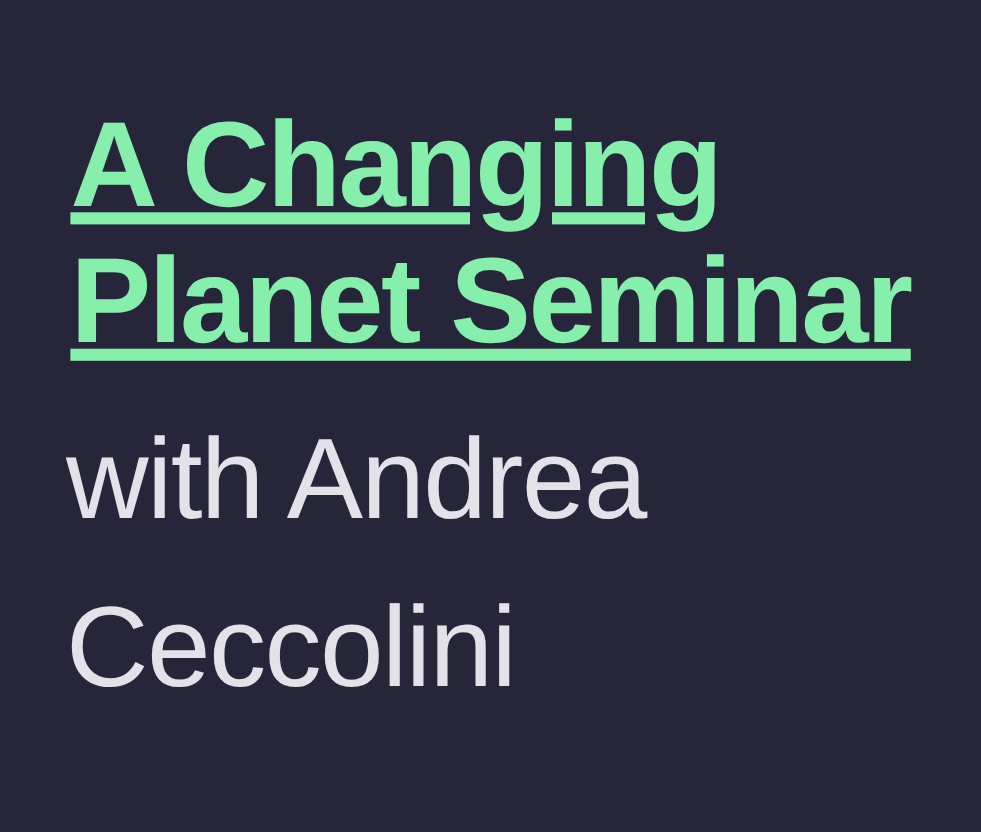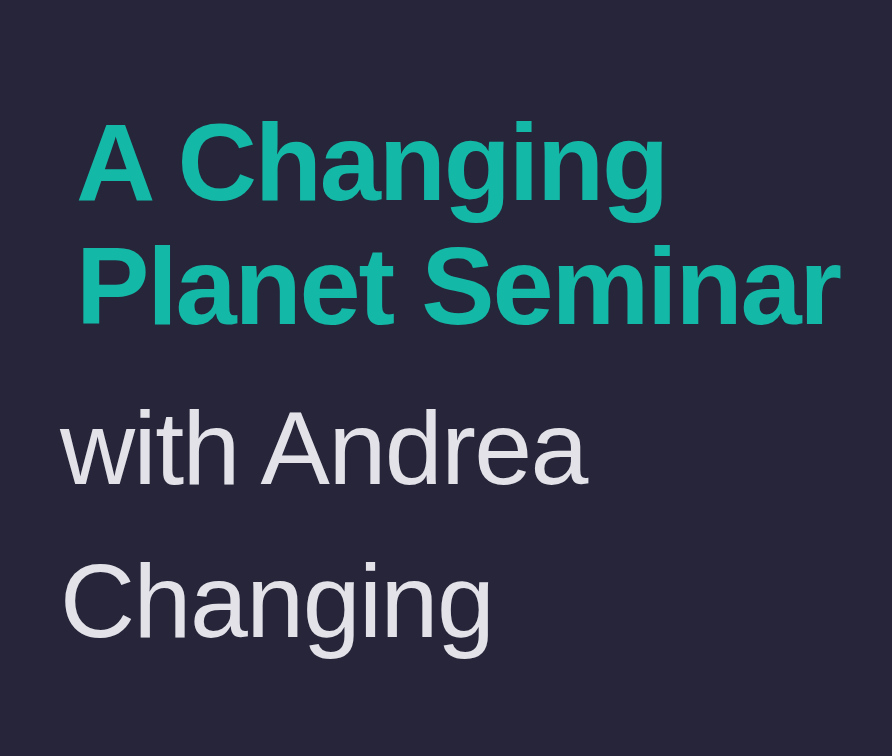--- a/index.html
+++ b/index.html
@@ -26,30 +26,31 @@
   }
 
   .content-block {
     position: absolute;
     left: 60px;
     top: 84px;
     width: 800px;
   }
 
   .seminar-title {
-    margin: 16px;
+    margin: 4px;
     padding: 0;
     font-family: "Liberation Sans", sans-serif;
     font-size: 110px;
     font-weight: 700;
     line-height: 124px;
     letter-spacing: -2.2px;
-    color: #14b8a6;
+    color: #86efac;
     white-space: normal;
     max-width: 780px;
+    text-decoration: underline;
   }
 
   .seminar-subtitle {
     margin: 0;
     padding: 0;
     margin-top: 24px;
     font-family: "Liberation Sans", sans-serif;
     font-size: 104px;
     font-weight: 400;
     line-height: 153px;
@@ -60,17 +61,17 @@
 </style>
 </head>
 <body>
 
 <div class="slide">
 
   <div class="content-block">
 
     <h1 class="seminar-title">A Changing Planet Seminar</h1>
 
-    <p class="seminar-subtitle">with Andrea Changing</p>
+    <p class="seminar-subtitle">with Andrea Ceccolini</p>
 
   </div>
 
 </div>
 
 </body></html>

